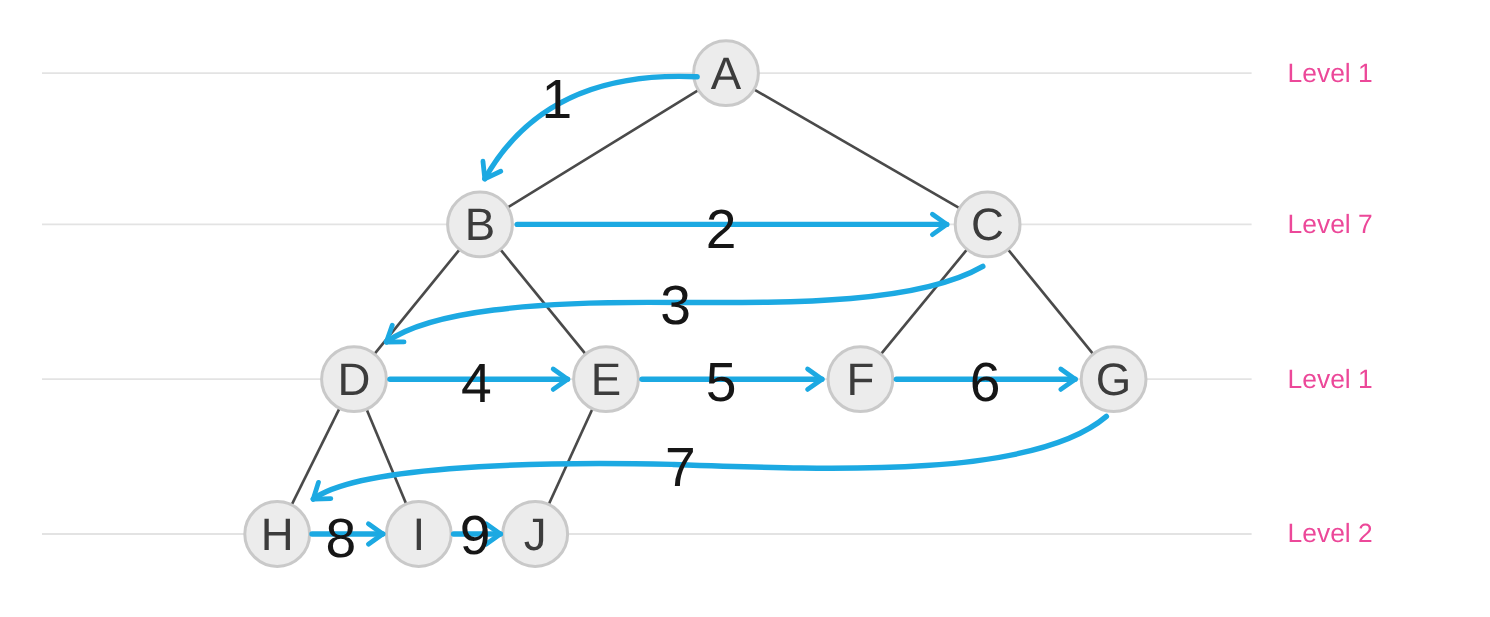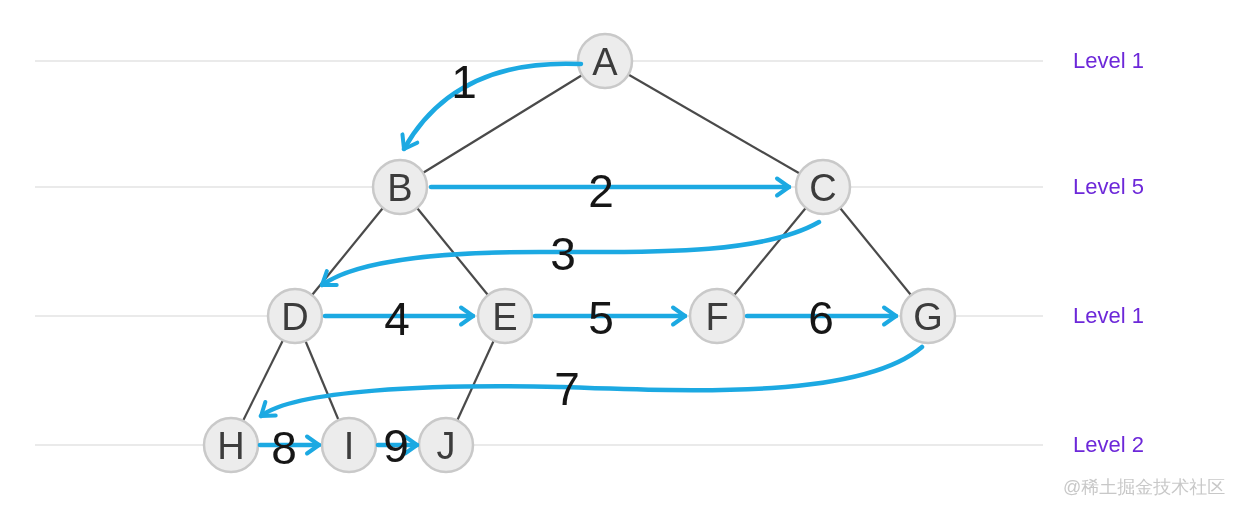--- a/index.html
+++ b/index.html
@@ -9,21 +9,21 @@
     background:#ffffff;
     overflow:hidden;
     font-family:"Liberation Sans", sans-serif;
   }
   .stage svg{position:absolute;left:0;top:0;}
   .level-label{
     position:absolute;
     left:1073px;
     font-size:22px;
     line-height:26px;
-    color:#6d28d9;
+    color:#ec4899;
     white-space:nowrap;
   }
   .watermark{
     position:absolute;
     left:1063px;
     top:477px;
     font-size:18px;
     line-height:20px;
     color:#c8c8c8;
     white-space:nowrap;
@@ -106,18 +106,17 @@
       <text x="821" y="318" text-anchor="middle" dominant-baseline="central" fill="#161616" font-size="46" font-family="&quot;Liberation Sans&quot;, sans-serif">6</text>
       <path d="M 922 347 C 862 398 700 392 560 387 C 430 384 295 390 261 416" fill="none" stroke="#1ca9e2" stroke-width="4.5" stroke-linecap="round" marker-end="url(#arrowV)"></path>
       <text x="567" y="389" text-anchor="middle" dominant-baseline="central" fill="#161616" font-size="46" font-family="&quot;Liberation Sans&quot;, sans-serif">7</text>
       <line x1="260" y1="445" x2="319" y2="445" stroke="#1ca9e2" stroke-width="4.5" stroke-linecap="round" marker-end="url(#arrowV)"></line>
       <text x="284" y="448" text-anchor="middle" dominant-baseline="central" fill="#161616" font-size="46" font-family="&quot;Liberation Sans&quot;, sans-serif">8</text>
       <line x1="378" y1="445" x2="417" y2="445" stroke="#1ca9e2" stroke-width="4.5" stroke-linecap="round" marker-end="url(#arrowV)"></line>
       <text x="396" y="446" text-anchor="middle" dominant-baseline="central" fill="#161616" font-size="46" font-family="&quot;Liberation Sans&quot;, sans-serif">9</text>
     </svg>
 
   <div class="level-label" style="top:48px">Level 1</div>
-  <div class="level-label" style="top:174px">Level 5</div>
+  <div class="level-label" style="top:174px">Level 7</div>
   <div class="level-label" style="top:303px">Level 1</div>
   <div class="level-label" style="top:432px">Level 2</div>
 
-  <div class="watermark">@稀土掘金技术社区</div>
 </div>
 
 </body></html>

